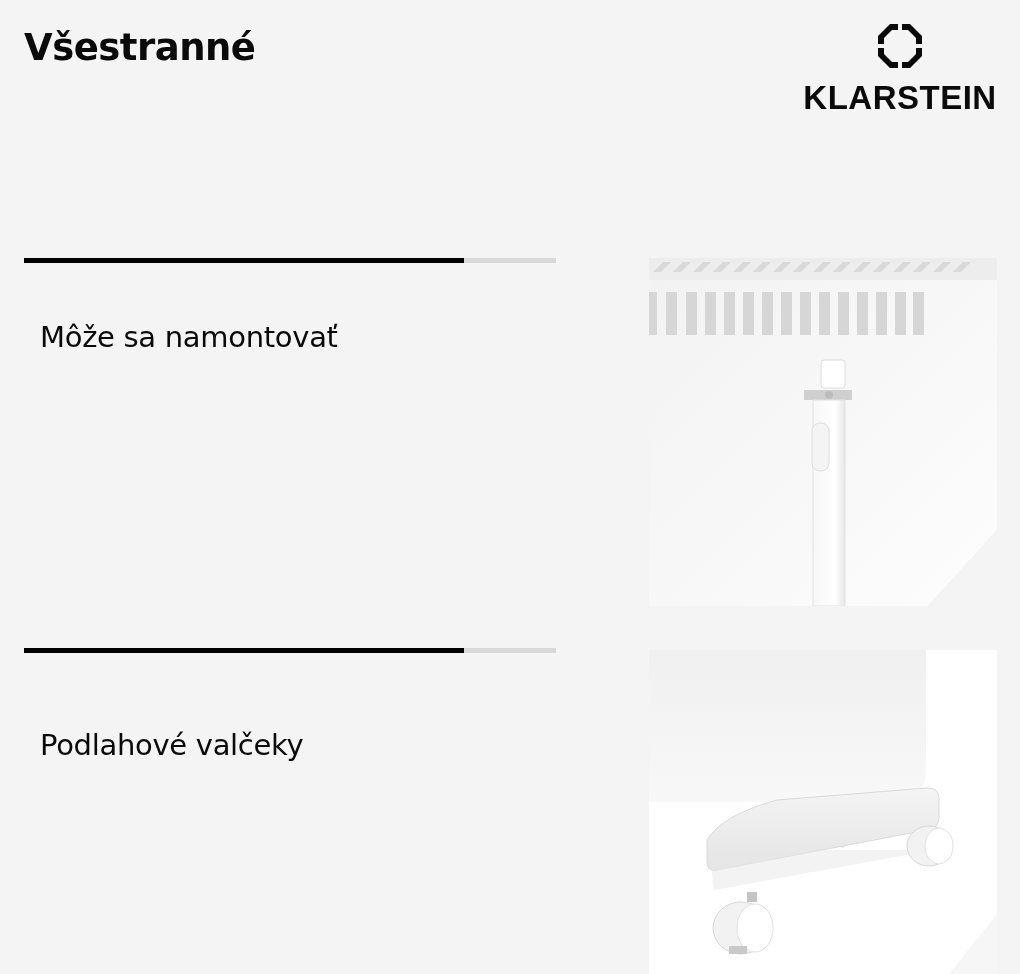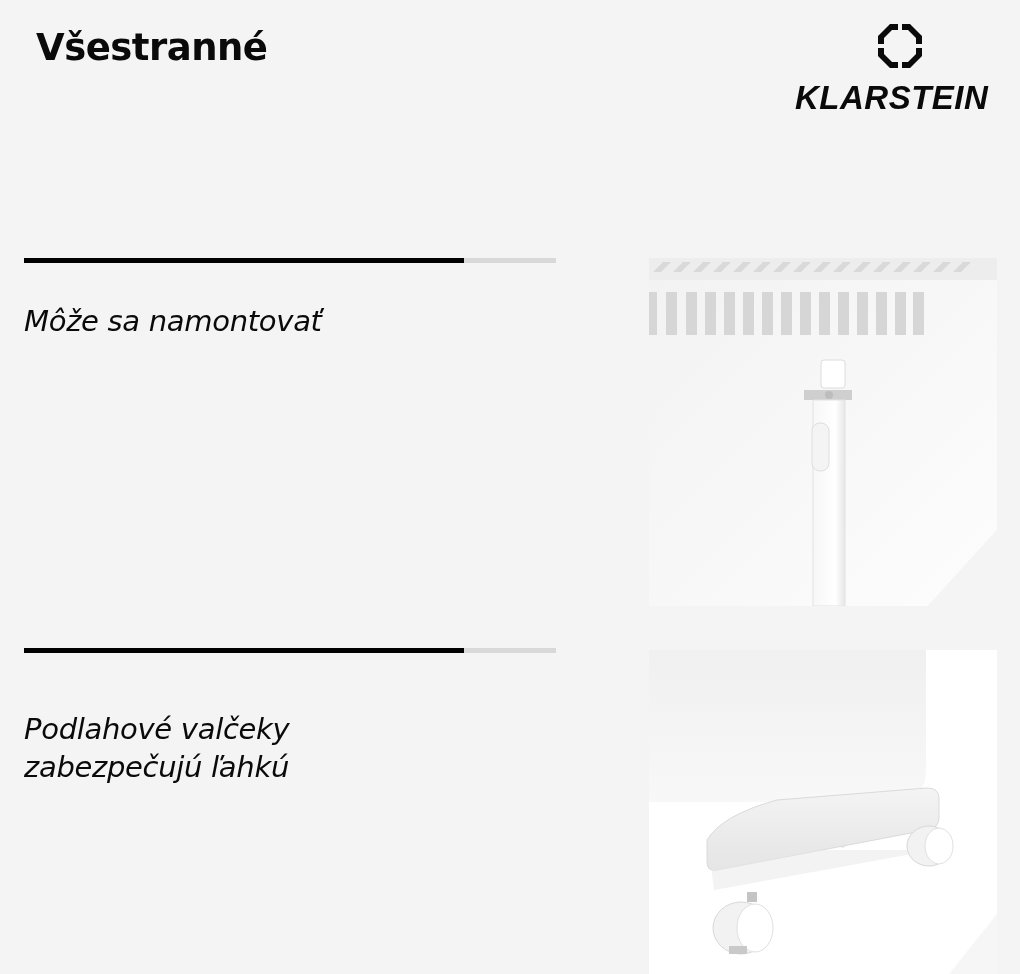--- a/index.html
+++ b/index.html
@@ -1,24 +1,24 @@
 <!DOCTYPE html>
 <html><head>
 <meta charset="utf-8">
 <style>
   html,body{margin:0;padding:0;}
   body{width:1020px;height:974px;background:#f4f4f4;position:relative;overflow:hidden;font-family:"DejaVu Sans","Liberation Sans",sans-serif;color:#0a0a0a;}
   .title{position:absolute;left:24px;top:20px;font-size:37px;font-weight:bold;line-height:55px;letter-spacing:-0.5px;margin:0;}
-  .title span{display:block;margin-left:12px;}
-  .logo{position:absolute;left:795px;top:22px;width:210px;font-style:italic;}
+  .title span{display:block;}
+  .logo{position:absolute;left:795px;top:22px;width:210px;text-align:center;}
   .logo svg{display:block;margin:0 auto;}
   .logo-text{font-family:"Liberation Sans",sans-serif;font-weight:bold;font-size:33px;letter-spacing:0.5px;margin-top:10px;line-height:36px;}
   .bar{position:absolute;left:24px;width:532px;height:5px;background:#d8d8d8;}
   .bar .fill{position:absolute;left:0;top:0;height:5px;width:440px;background:#000;}
-  .feature{position:absolute;left:24px;font-size:29px;line-height:38px;letter-spacing:-0.3px;margin:0;font-style:italic;}
+  .feature{position:absolute;left:24px;font-size:29px;line-height:38px;letter-spacing:-0.3px;margin:16px;}
   .feature span{display:block;}
   .photo{position:absolute;left:649px;width:348px;background:#ffffff;overflow:hidden;}
   .photo1{top:258px;height:348px;clip-path:polygon(0 0,100% 0,100% 78%,80% 100%,0 100%);background:#fbfbfb;}
   .photo2{top:650px;height:324px;background:#ffffff;}
 </style>
 </head>
 <body>
 
 <h1 class="title">
   <span>Všestranné</span>
@@ -82,21 +82,20 @@
     <path d="M164 142 h32 v206 h-32z" fill="url(#leg1)" stroke="#e2e2e2"></path>
     <rect x="163" y="165" width="17" height="48" rx="8" fill="#f4f4f4" stroke="#dedede"></rect>
   </svg>
 </div>
 
 <div class="bar" style="top:648px;">
   <div class="fill"></div>
 </div>
 <p class="feature" style="top:710px;">
   <span>Podlahové valčeky</span>
-  <span>zabezpečujú ľahkú</span>
 </p>
 
 <div class="photo photo2">
   <svg width="348" height="324" viewBox="0 0 348 324">
     <defs>
       <linearGradient id="panel2" x1="0" y1="0" x2="0" y2="1">
         <stop offset="0" stop-color="#f0f0f0"></stop>
         <stop offset="1" stop-color="#f8f8f8"></stop>
       </linearGradient>
       <linearGradient id="foot" x1="0" y1="0" x2="0" y2="1">

